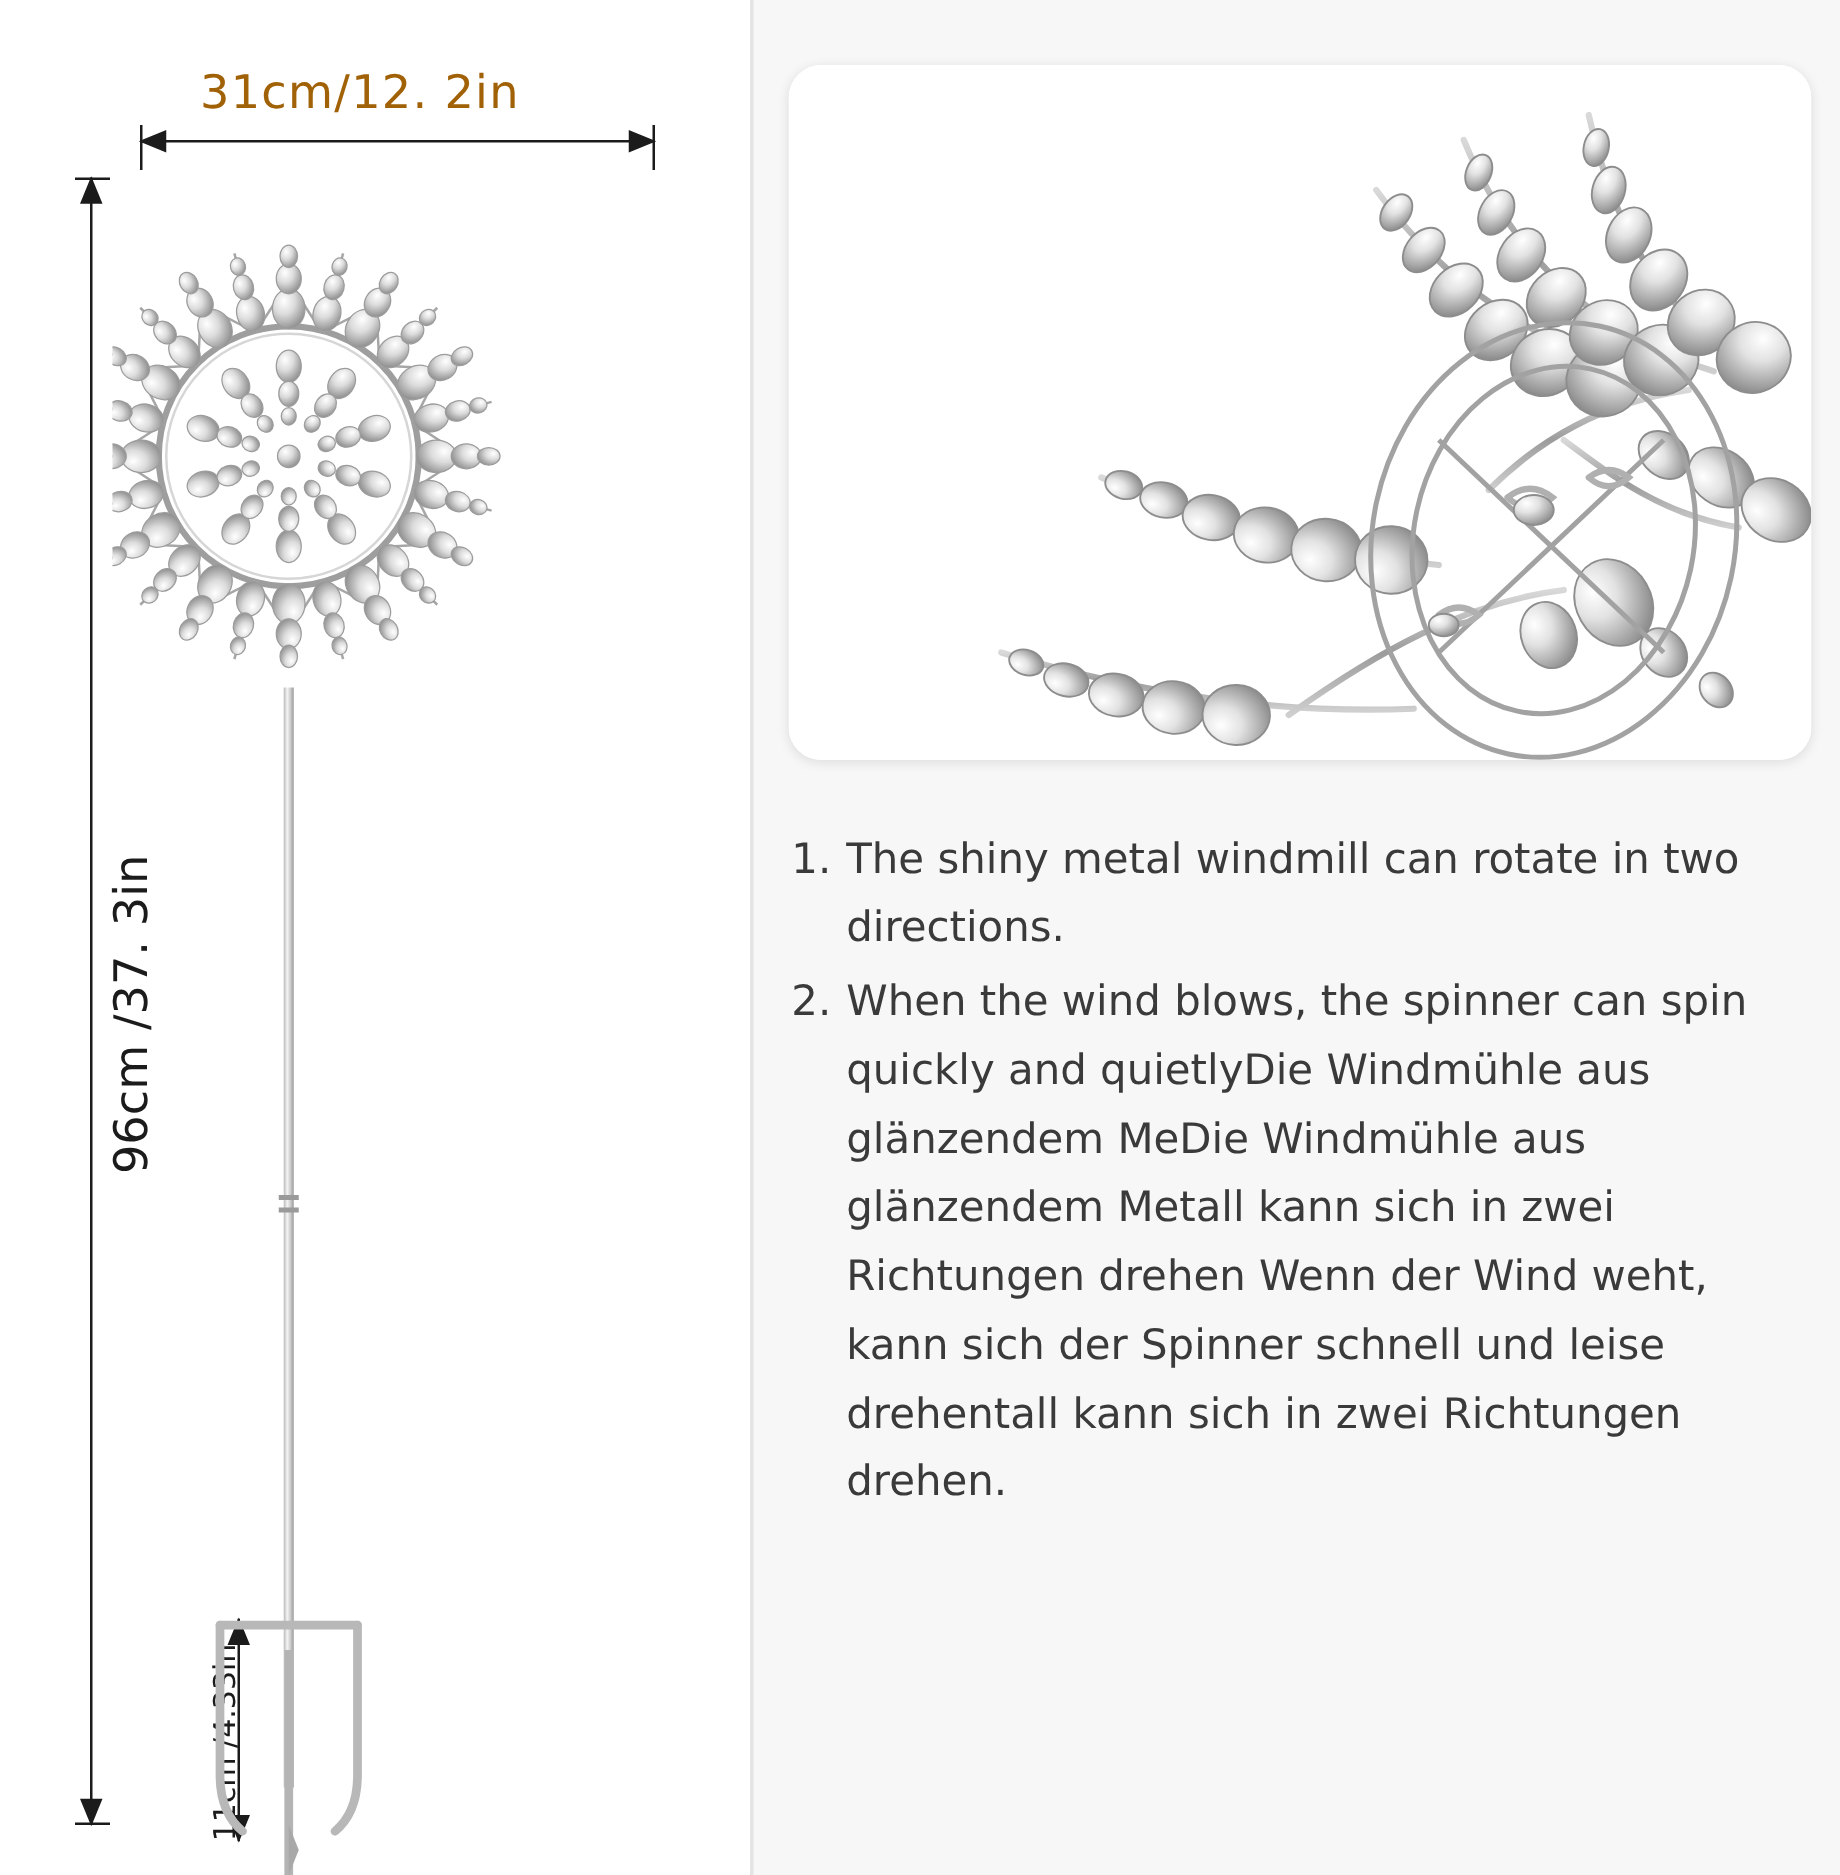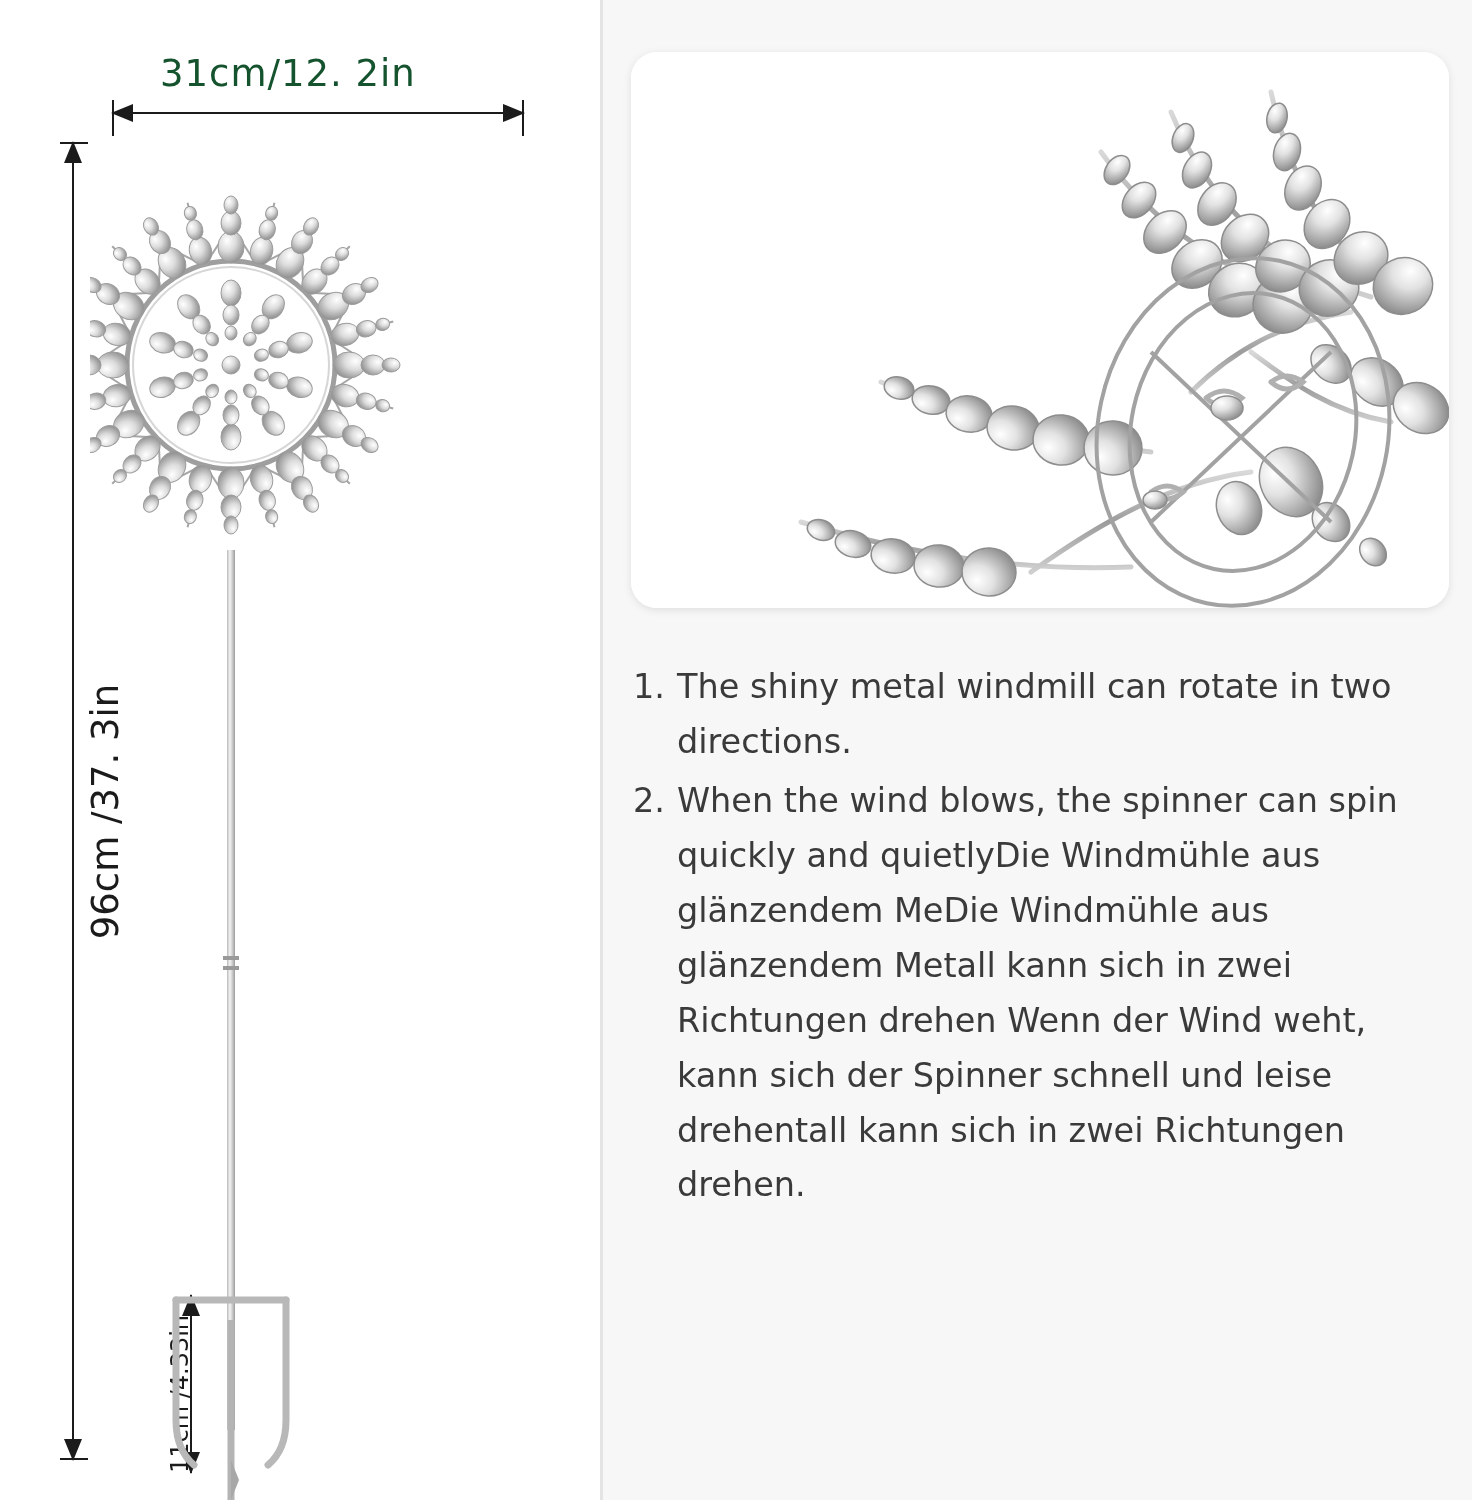--- a/index.html
+++ b/index.html
@@ -79,21 +79,21 @@
   }
   .tick {
     position: absolute;
     background: #1b1b1b;
   }
   .width-label {
     position: absolute;
     left: 150px;
     top: 50px;
     font-size: 37px;
-    color: #14532d;
+    color: #a16207;
     letter-spacing: 1px;
     background: #ffffff;
     padding: 2px 10px;
     font-family: "DejaVu Sans", sans-serif;
   }
 
   .height-dim {
     position: absolute;
     left: 72px;
     top: 142px;

